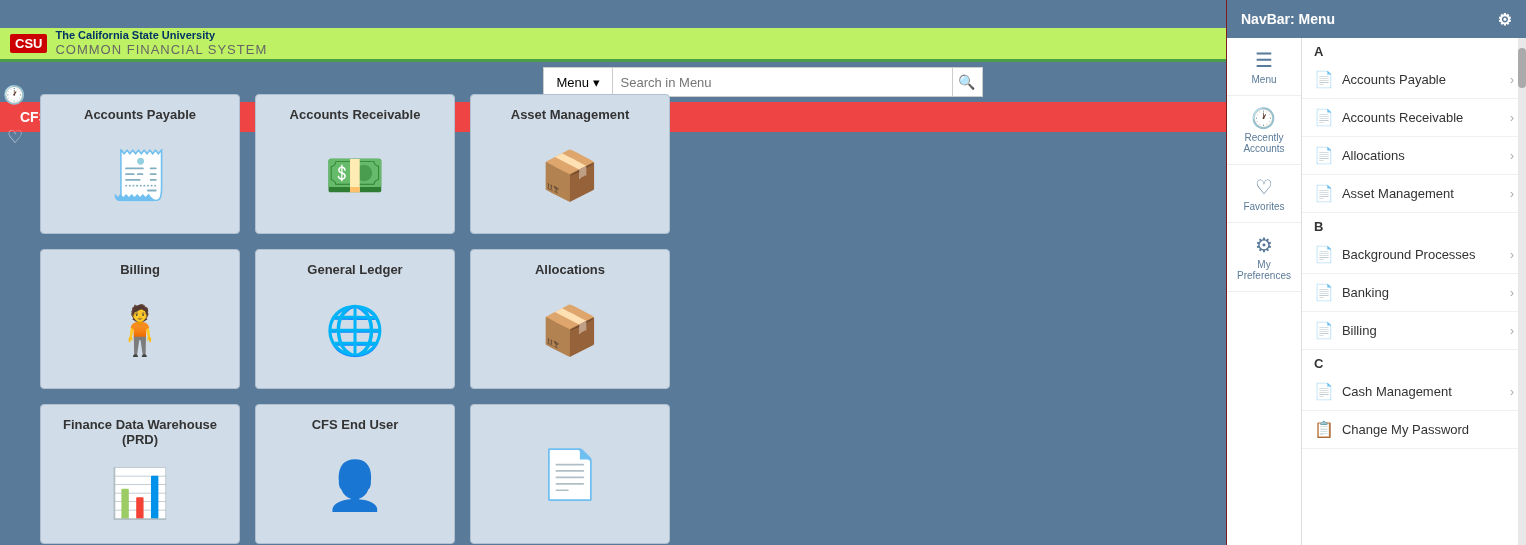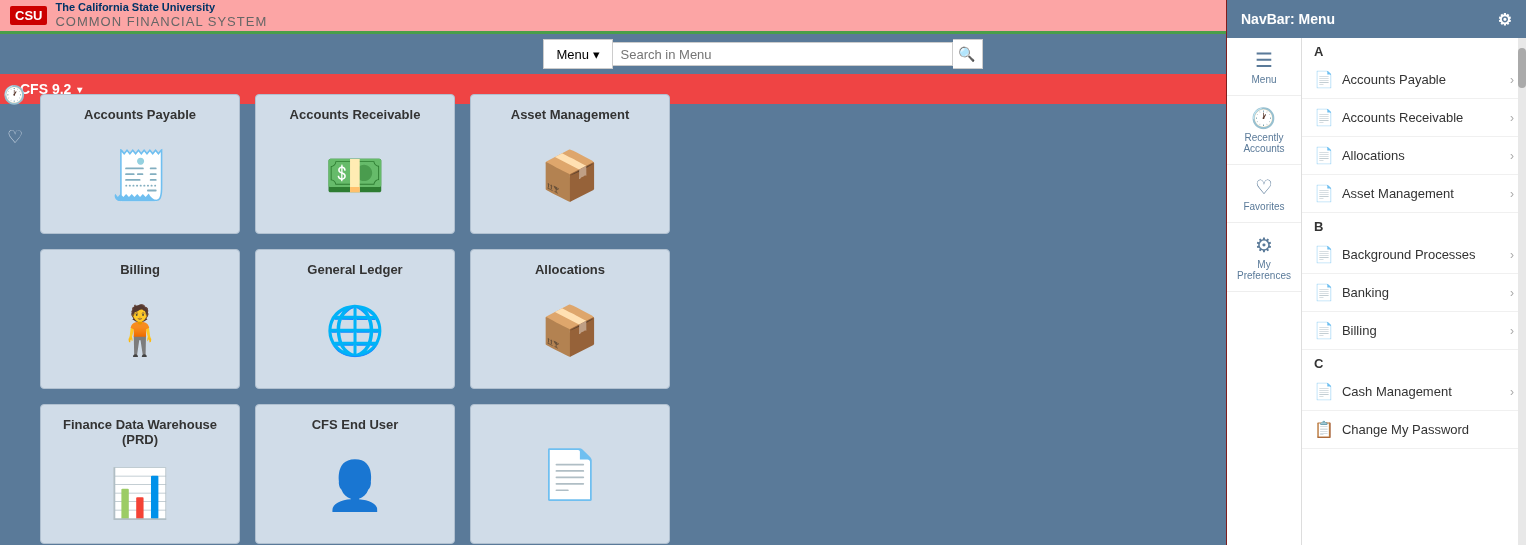--- a/index.html
+++ b/index.html
@@ -1,26 +1,27 @@
 <!DOCTYPE html>
 <html><head>
   <meta charset="utf-8">
   <style>
     * { box-sizing: border-box; margin: 0; padding: 0; }
     body { font-family: Arial, sans-serif; background: #5a7a99; width: 1526px; height: 545px; overflow: hidden; position: relative; }
 
     
     .top-bar {
-      background: #fca5a5;
+      background: #bef264;
       height: 34px;
       display: flex;
       align-items: center;
       justify-content: space-between;
       border-bottom: 3px solid #4a9e4a;
       padding: 0 10px;
+      margin-top: 28px;
     }
     .top-bar-left {
       display: flex;
       align-items: center;
       gap: 8px;
     }
     .csu-logo {
       background: #cc0000;
       color: #fff;
       font-weight: bold;
@@ -52,21 +53,21 @@
       padding: 6px 12px;
       font-size: 13px;
       cursor: pointer;
       display: flex;
       align-items: center;
       gap: 4px;
       height: 30px;
     }
     .search-input {
       width: 340px;
-      height: 24px;
+      height: 30px;
       border: 1px solid #ccc;
       border-left: none;
       padding: 0 8px;
       font-size: 13px;
       outline: none;
     }
     .search-icon-btn {
       background: #fff;
       border: 1px solid #ccc;
       border-left: none;

